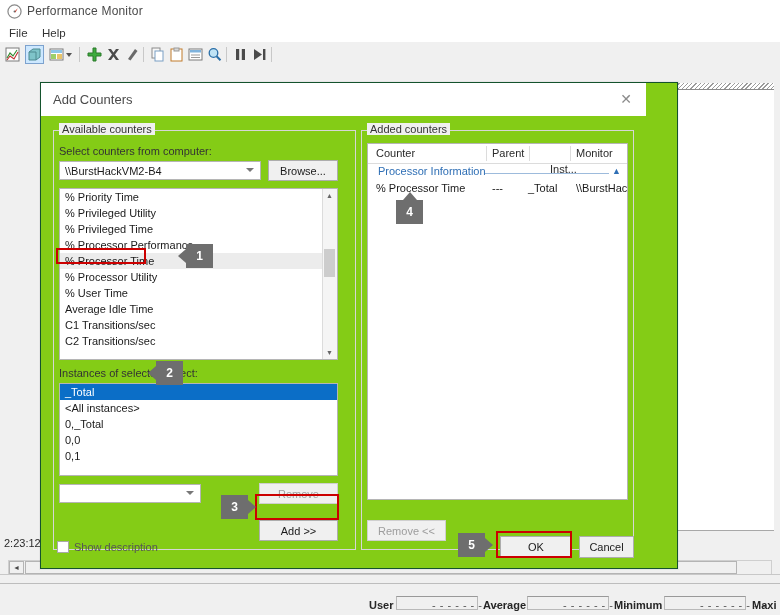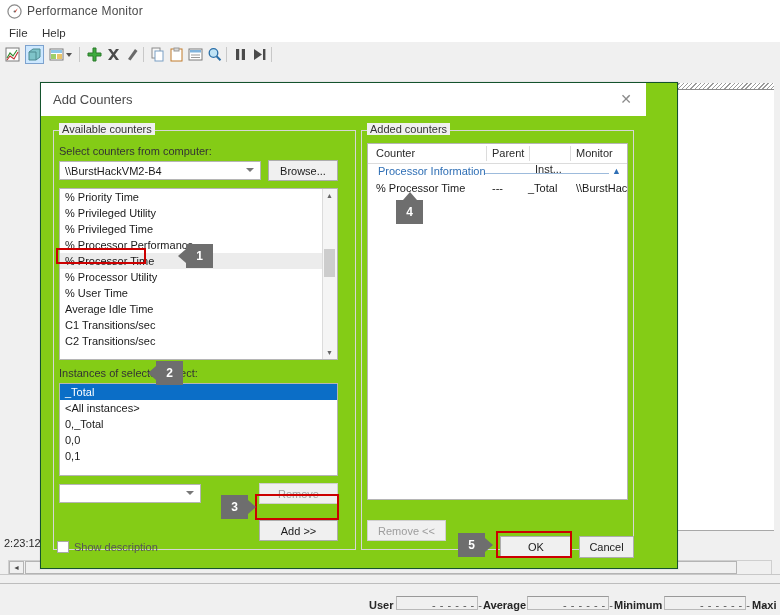--- a/index.html
+++ b/index.html
@@ -351,21 +351,21 @@
 
     <div class="group" style="left:320px;top:47px;width:273px;height:420px;"></div>
     <div class="group-lbl" style="left:326px;top:40px;">Added counters</div>
 
     <div class="tbl" style="left:326px;top:60px;width:261px;height:357px;">
       <div class="thead">
         <div class="th" style="left:8px;">Counter</div>
         <div class="th-sep" style="left:118px;"></div>
         <div class="th" style="left:124px;">Parent</div>
         <div class="th-sep" style="left:161px;"></div>
-        <div class="th" style="left:167px;margin-top:16px;">Inst...</div>
+        <div class="th" style="left:182px;margin-top:16px;">Inst...</div>
         <div class="th-sep" style="left:202px;"></div>
         <div class="th" style="left:208px;">Monitor</div>
       </div>
       <div class="grp-row">
         <div class="gname">Processor Information</div>
         <div class="gline" style="left:117px;right:18px;"></div>
         <div class="gcar" style="right:6px;">▲</div>
       </div>
       <div class="drow">
         <div class="dcell" style="left:8px;">% Processor Time</div>

